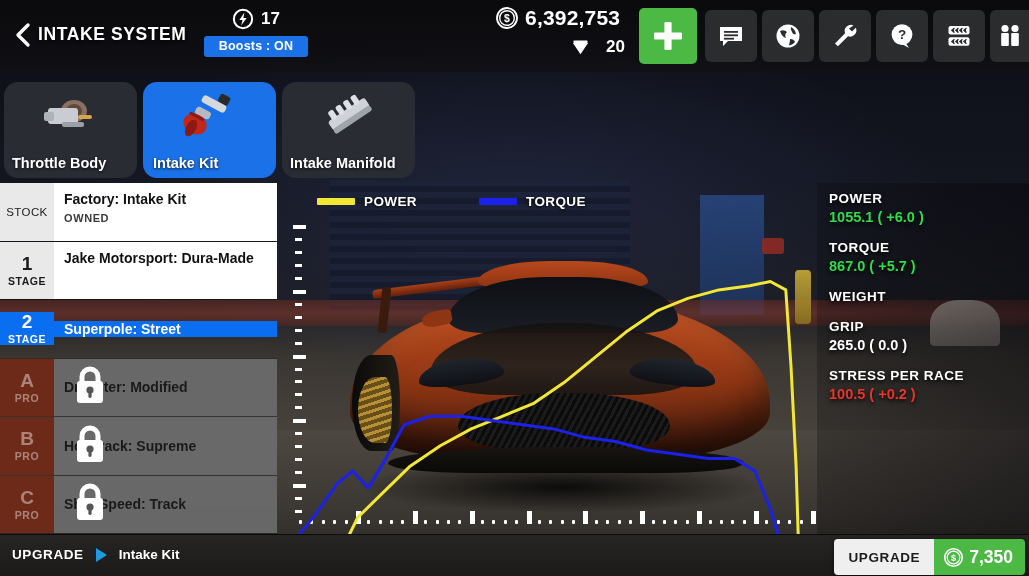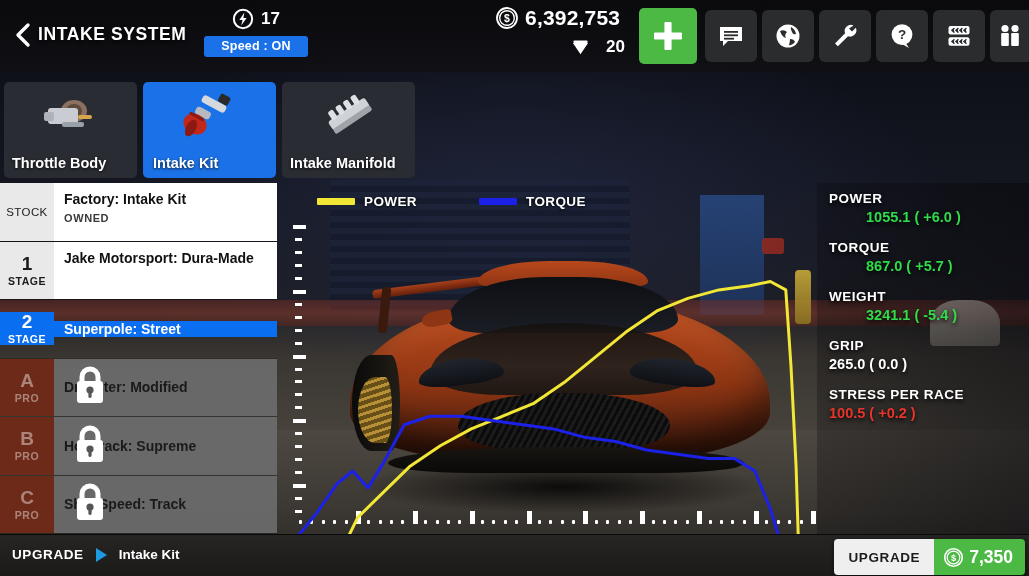--- a/index.html
+++ b/index.html
@@ -176,21 +176,21 @@
   .icon-btn {
     position: absolute; top: 10px; width: 52px; height: 52px;
     background: #2b2c2e; border-radius: 6px; cursor: pointer;
     display: flex; align-items: center; justify-content: center;
   }
   .icon-btn svg, .plus-btn svg { display: block; }
 
   
   .cats { position: absolute; left: 4px; top: 82px; display: flex; gap: 6px; z-index: 25; }
   .cat {
-    width: 133px; height: 96px; background: #2a2c33; border-radius: 5px;
+    width: 133px; height: 96px; background: #2a2c33; border-radius: 14px;
     position: relative; cursor: pointer; overflow: hidden;
   }
   .cat.active { background: #1b72e8; }
   .cat-thumb {
     position: absolute; left: 0; right: 0; top: 6px; height: 56px;
     display: flex; align-items: center; justify-content: center;
   }
   .cat-label {
     position: absolute; left: 0; right: 0; bottom: 7px; text-align: center;
     color: #fff; font-size: 14.5px; font-weight: 700;
@@ -266,21 +266,21 @@
   }
   .stat { margin-bottom: 15px; }
   .stat-name {
     color: #fff; font-size: 13.5px; font-weight: 700; letter-spacing: .5px;
     text-shadow: 0 2px 4px rgba(0,0,0,.95);
   }
   .stat-value {
     font-size: 14.5px; font-weight: 700; margin-top: 3px;
     text-shadow: 0 2px 4px rgba(0,0,0,.95);
   }
-  .v-green { color: #2fdc4a; margin-left: 37px; }
+  .v-green { color: #2fdc4a; }
   .v-white { color: #ffffff; }
   .v-red { color: #e8352c; }
 
   
   .bottombar {
     position: absolute; left: 0; bottom: 0; width: 1029px; height: 42px;
     background: linear-gradient(to bottom, #272524, #1b1a19);
     z-index: 30; border-top: 1px solid rgba(0,0,0,.6);
   }
   .bb-left { position: absolute; left: 12px; top: 12px; display: flex; align-items: center; gap: 12px; }
@@ -435,21 +435,21 @@
     <div class="boost-wrap">
       <div class="boost-row">
         <span class="boost-icon">
           <svg width="22" height="22" viewBox="0 0 24 24">
             <circle cx="12" cy="12" r="10" fill="none" stroke="#fff" stroke-width="2.2"></circle>
             <path d="M13.5 5 L8 13 L11.5 13 L10 19 L16 11 L12.4 11 Z" fill="#fff"></path>
           </svg>
         </span>
         <span class="boost-count">17</span>
       </div>
-      <span class="boost-pill">Speed : ON</span>
+      <span class="boost-pill">Boosts : ON</span>
     </div>
 
     <div class="money-block">
       <div class="money-row">
         <span class="coin-icon">
           <svg width="24" height="24" viewBox="0 0 24 24">
             <circle cx="12" cy="12" r="10" fill="none" stroke="#fff" stroke-width="1.8"></circle>
             <circle cx="12" cy="12" r="7.3" fill="none" stroke="#fff" stroke-width="1.4"></circle>
             <text x="12" y="16.3" font-size="10.5" font-weight="bold" fill="#fff" text-anchor="middle" font-family="Liberation Sans, sans-serif">$</text>
           </svg>
@@ -673,21 +673,20 @@
       <div class="stat">
         <div class="stat-name">POWER</div>
         <div class="stat-value v-green">1055.1 ( +6.0 )</div>
       </div>
       <div class="stat">
         <div class="stat-name">TORQUE</div>
         <div class="stat-value v-green">867.0 ( +5.7 )</div>
       </div>
       <div class="stat">
         <div class="stat-name">WEIGHT</div>
-        <div class="stat-value v-green">3241.1 ( -5.4 )</div>
       </div>
       <div class="stat">
         <div class="stat-name">GRIP</div>
         <div class="stat-value v-white">265.0 ( 0.0 )</div>
       </div>
       <div class="stat">
         <div class="stat-name">STRESS PER RACE</div>
         <div class="stat-value v-red">100.5 ( +0.2 )</div>
       </div>
     </div>

